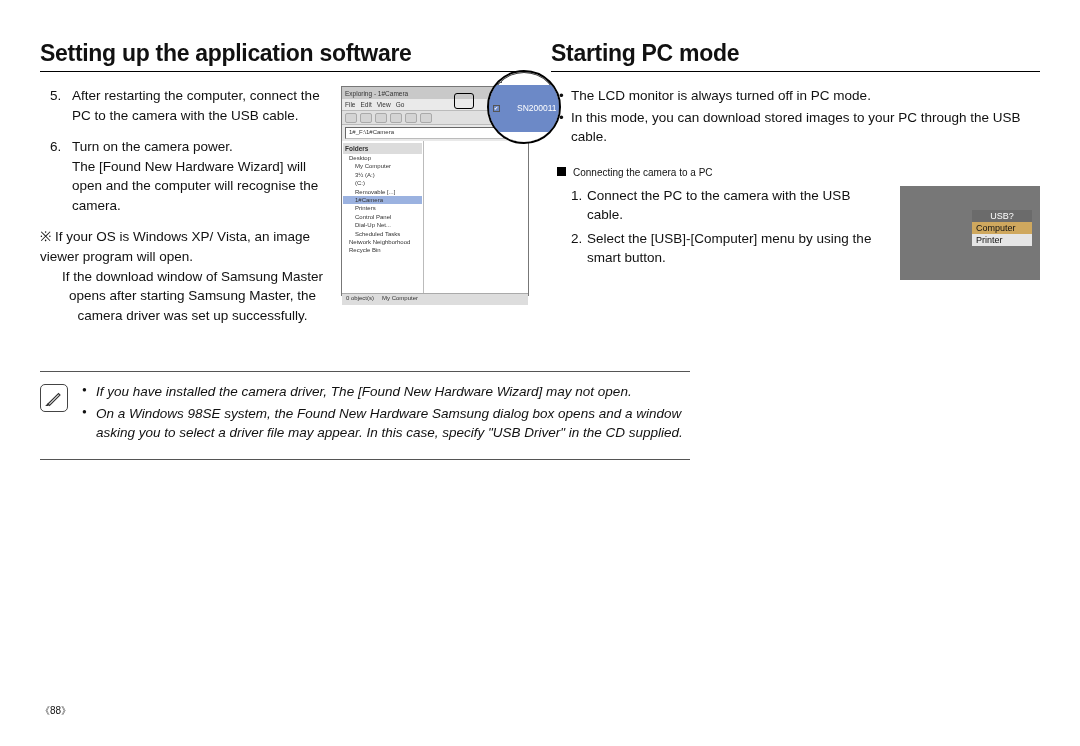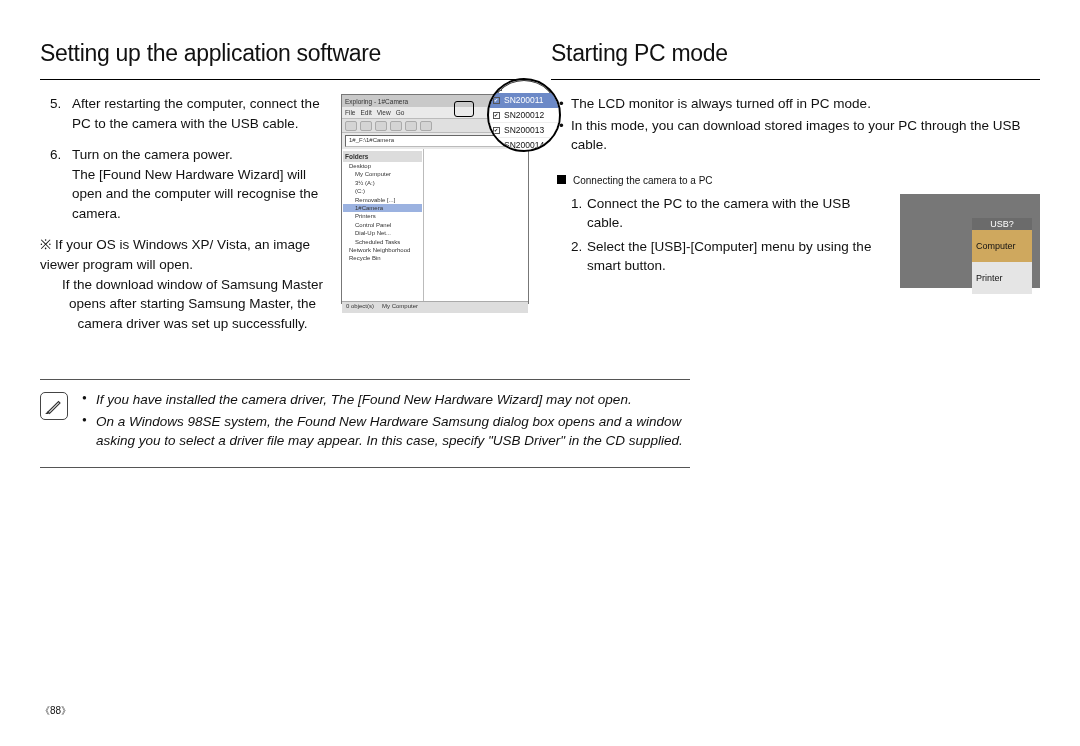--- a/index.html
+++ b/index.html
@@ -19,24 +19,24 @@
   .columns {
     display: flex;
     gap: 22px;
   }
   .col {
     flex: 1 1 50%;
     min-width: 0;
   }
   h1.section-title {
     font-size: 23px;
-    font-weight: normal;
+    font-weight: bold;
     letter-spacing: -0.3px;
     border-bottom: 1px solid #000;
-    padding-bottom: 12px;
+    padding-bottom: 4px;
     margin-bottom: 14px;
   }
   .body-text {
     font-size: 13.5px;
     line-height: 1.45;
   }
   .step-list {
     list-style: none;
     padding-left: 22px;
     margin-left: 10px;
@@ -139,22 +139,22 @@
     width: 74px; height: 74px;
     border: 2px solid #000;
     border-radius: 50%;
     background: #fff;
     overflow: hidden;
     box-shadow: 0 0 0 1px #333 inset;
     z-index: 5;
   }
   .mag-line {
     font-size: 8.5px;
-    padding: 2px 4px;
-    display:flex; align-items:center; gap:4px;
+    padding: 18px 4px;
+    display:flex; align-items:center; gap:17px;
     background:#fff;
     border-bottom:1px solid #eee;
   }
   .mag-line.sel { background:#6c89c7; color:#fff; border-bottom-color:#6c89c7; }
   .mag-dot { width:7px; height:7px; border:1px solid #555; flex:0 0 7px; position:relative; }
   .mag-dot::after { content:"✔"; font-size:5px; position:absolute; top:-1px; left:0; }
   .mag-close-row { position:absolute; top:2px; left:4px; display:flex; gap:1px; }
   .mag-close-row span { width:9px; height:9px; border:1px solid #555; font-size:6px; text-align:center; line-height:7px; background:#ddd;}
   .mag-reticle {
     position:absolute; top:7px; right:55px;
@@ -201,21 +201,21 @@
   .lcd {
     width: 140px; height: 94px;
     background: #777; flex: 0 0 140px;
     position: relative;
   }
   .lcd-menu {
     position: absolute; right: 8px; top: 24px;
     width: 60px; background:#22c55e; font-size:9px; color:#ddd;
   }
   .lcd-menu .hdr { background:#6b6b6b; color:#fff; text-align:center; padding:1px 0; }
-  .lcd-menu .row { padding:11px 4px; background:#e5e5e5; color:#111; }
+  .lcd-menu .row { padding:1px 4px; background:#e5e5e5; color:#111; }
   .lcd-menu .row.sel { background:#cfa85e; color:#111; }
   .lcd-menu .row:last-child { background:#e5e5e5; }
 
   
   .page-num {
     position: absolute;
     left: 40px;
     bottom: 28px;
     font-size: 10px;
   }

